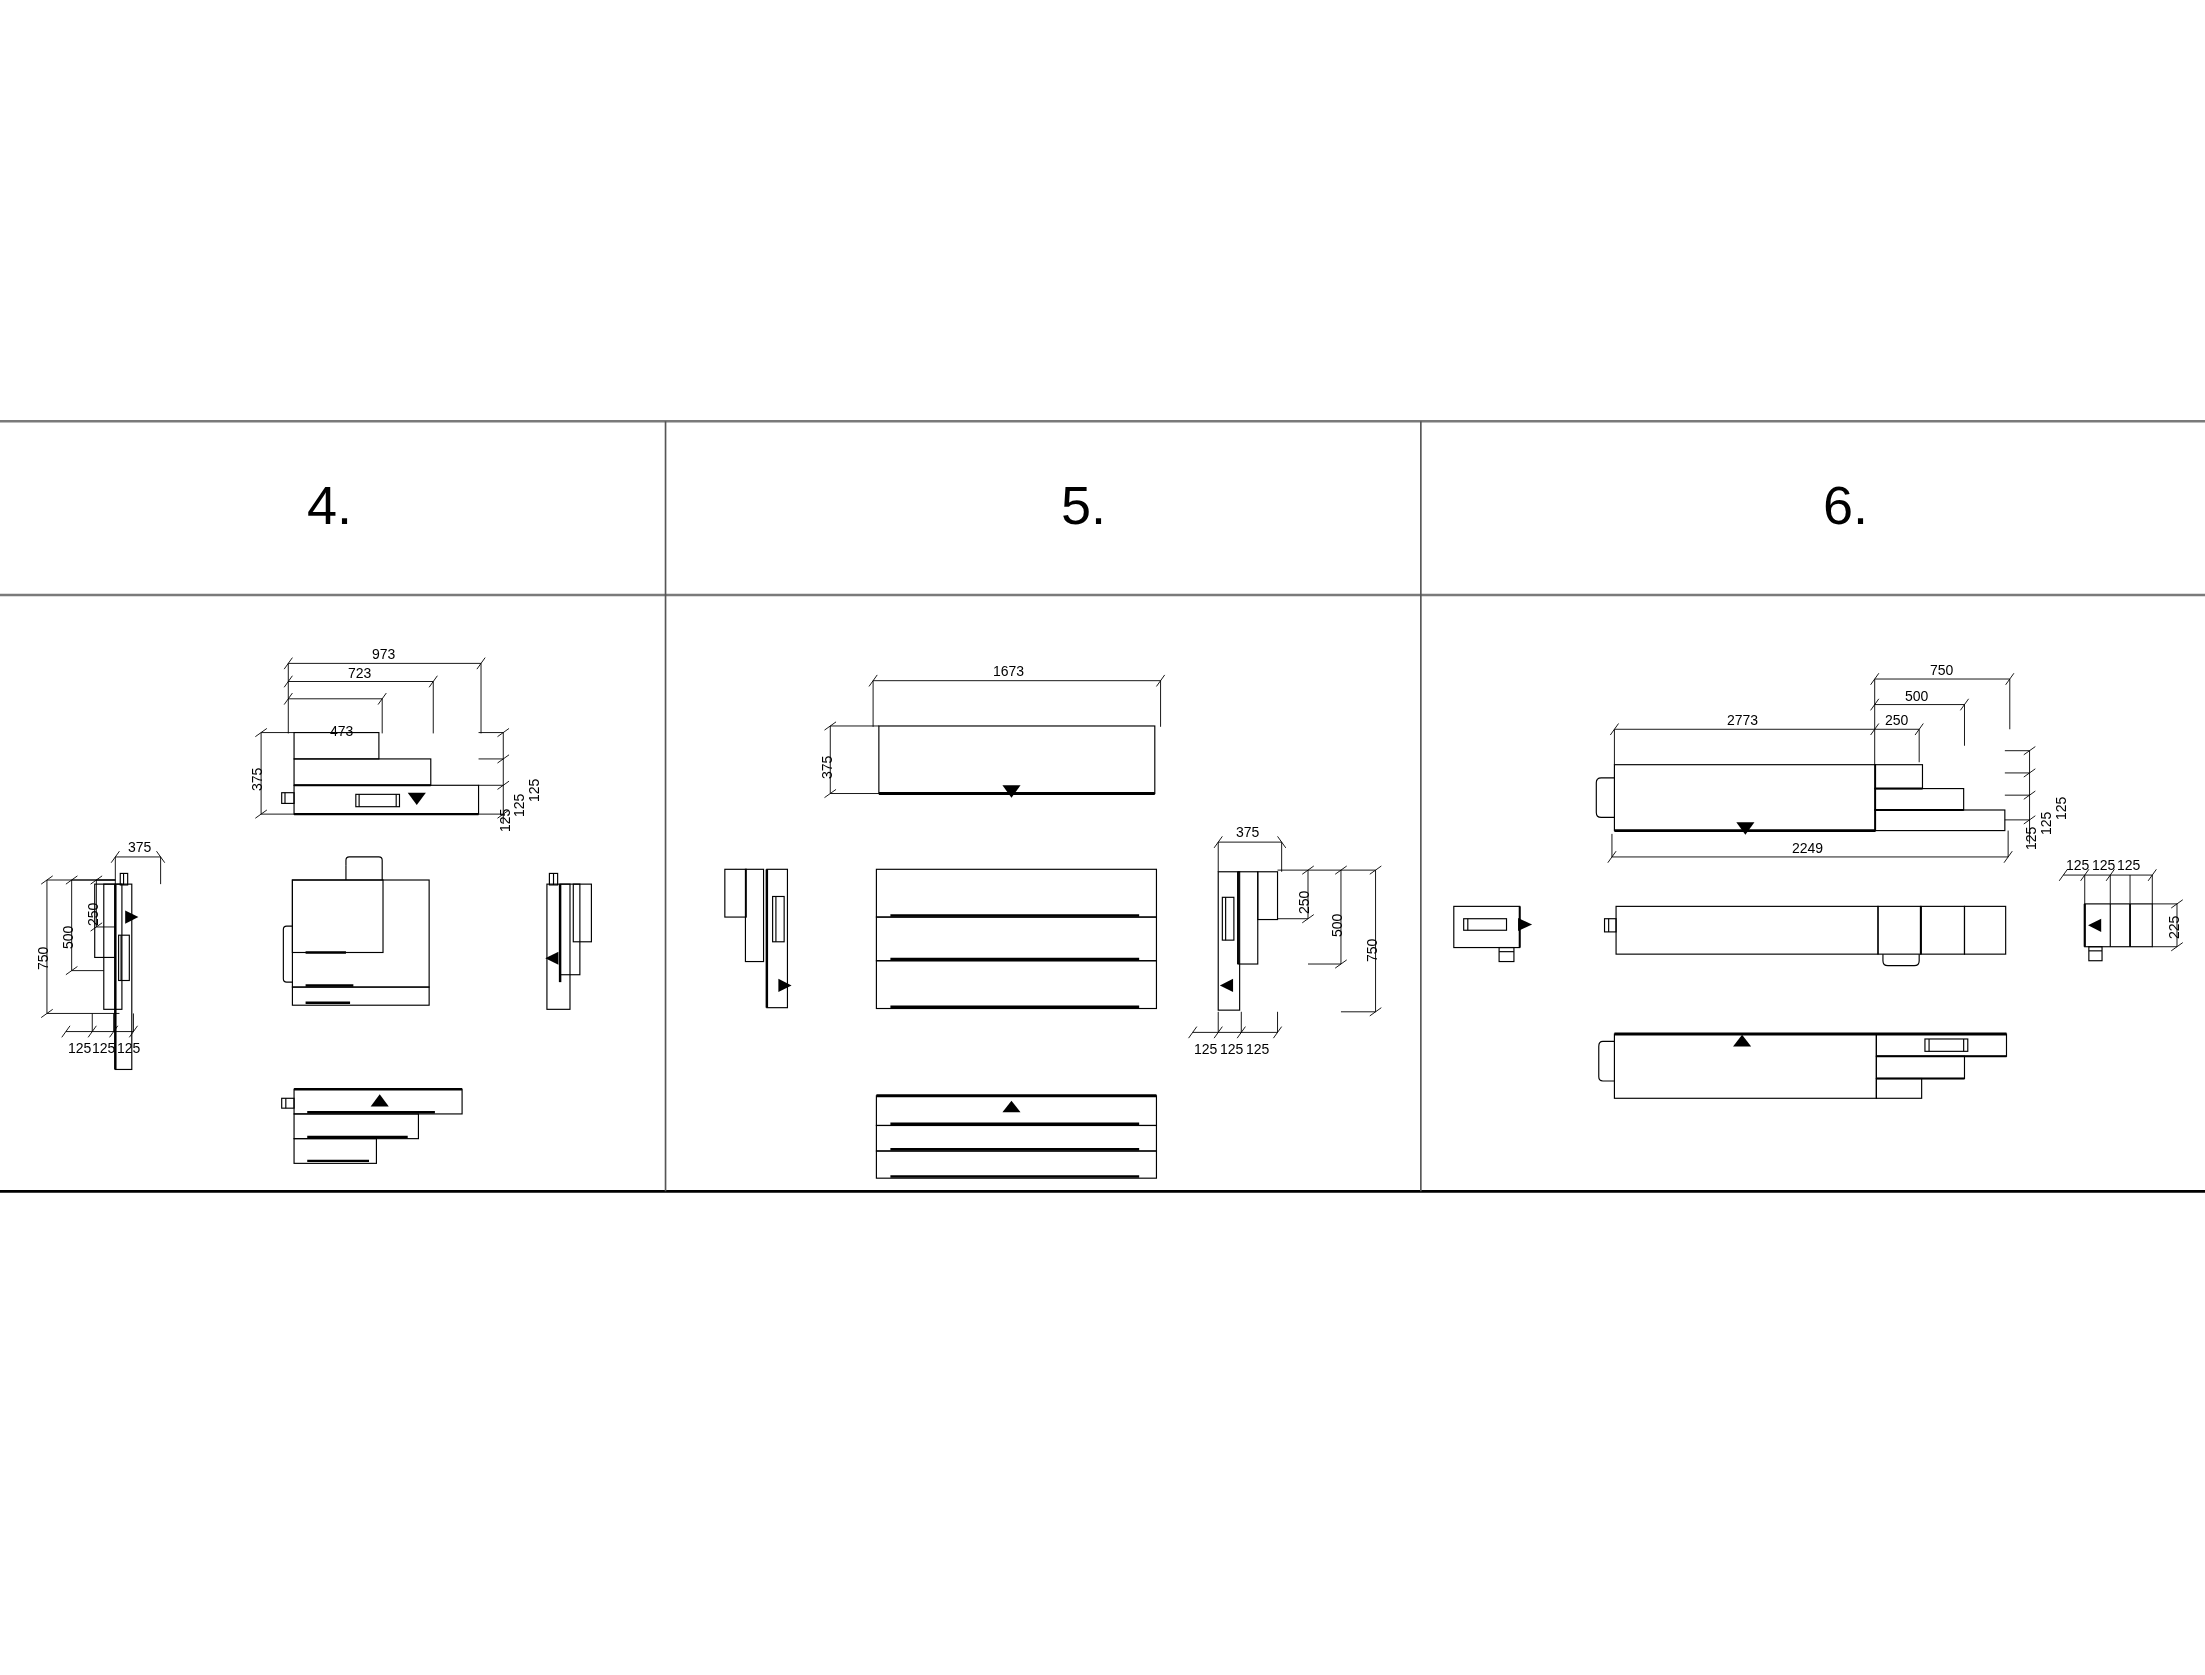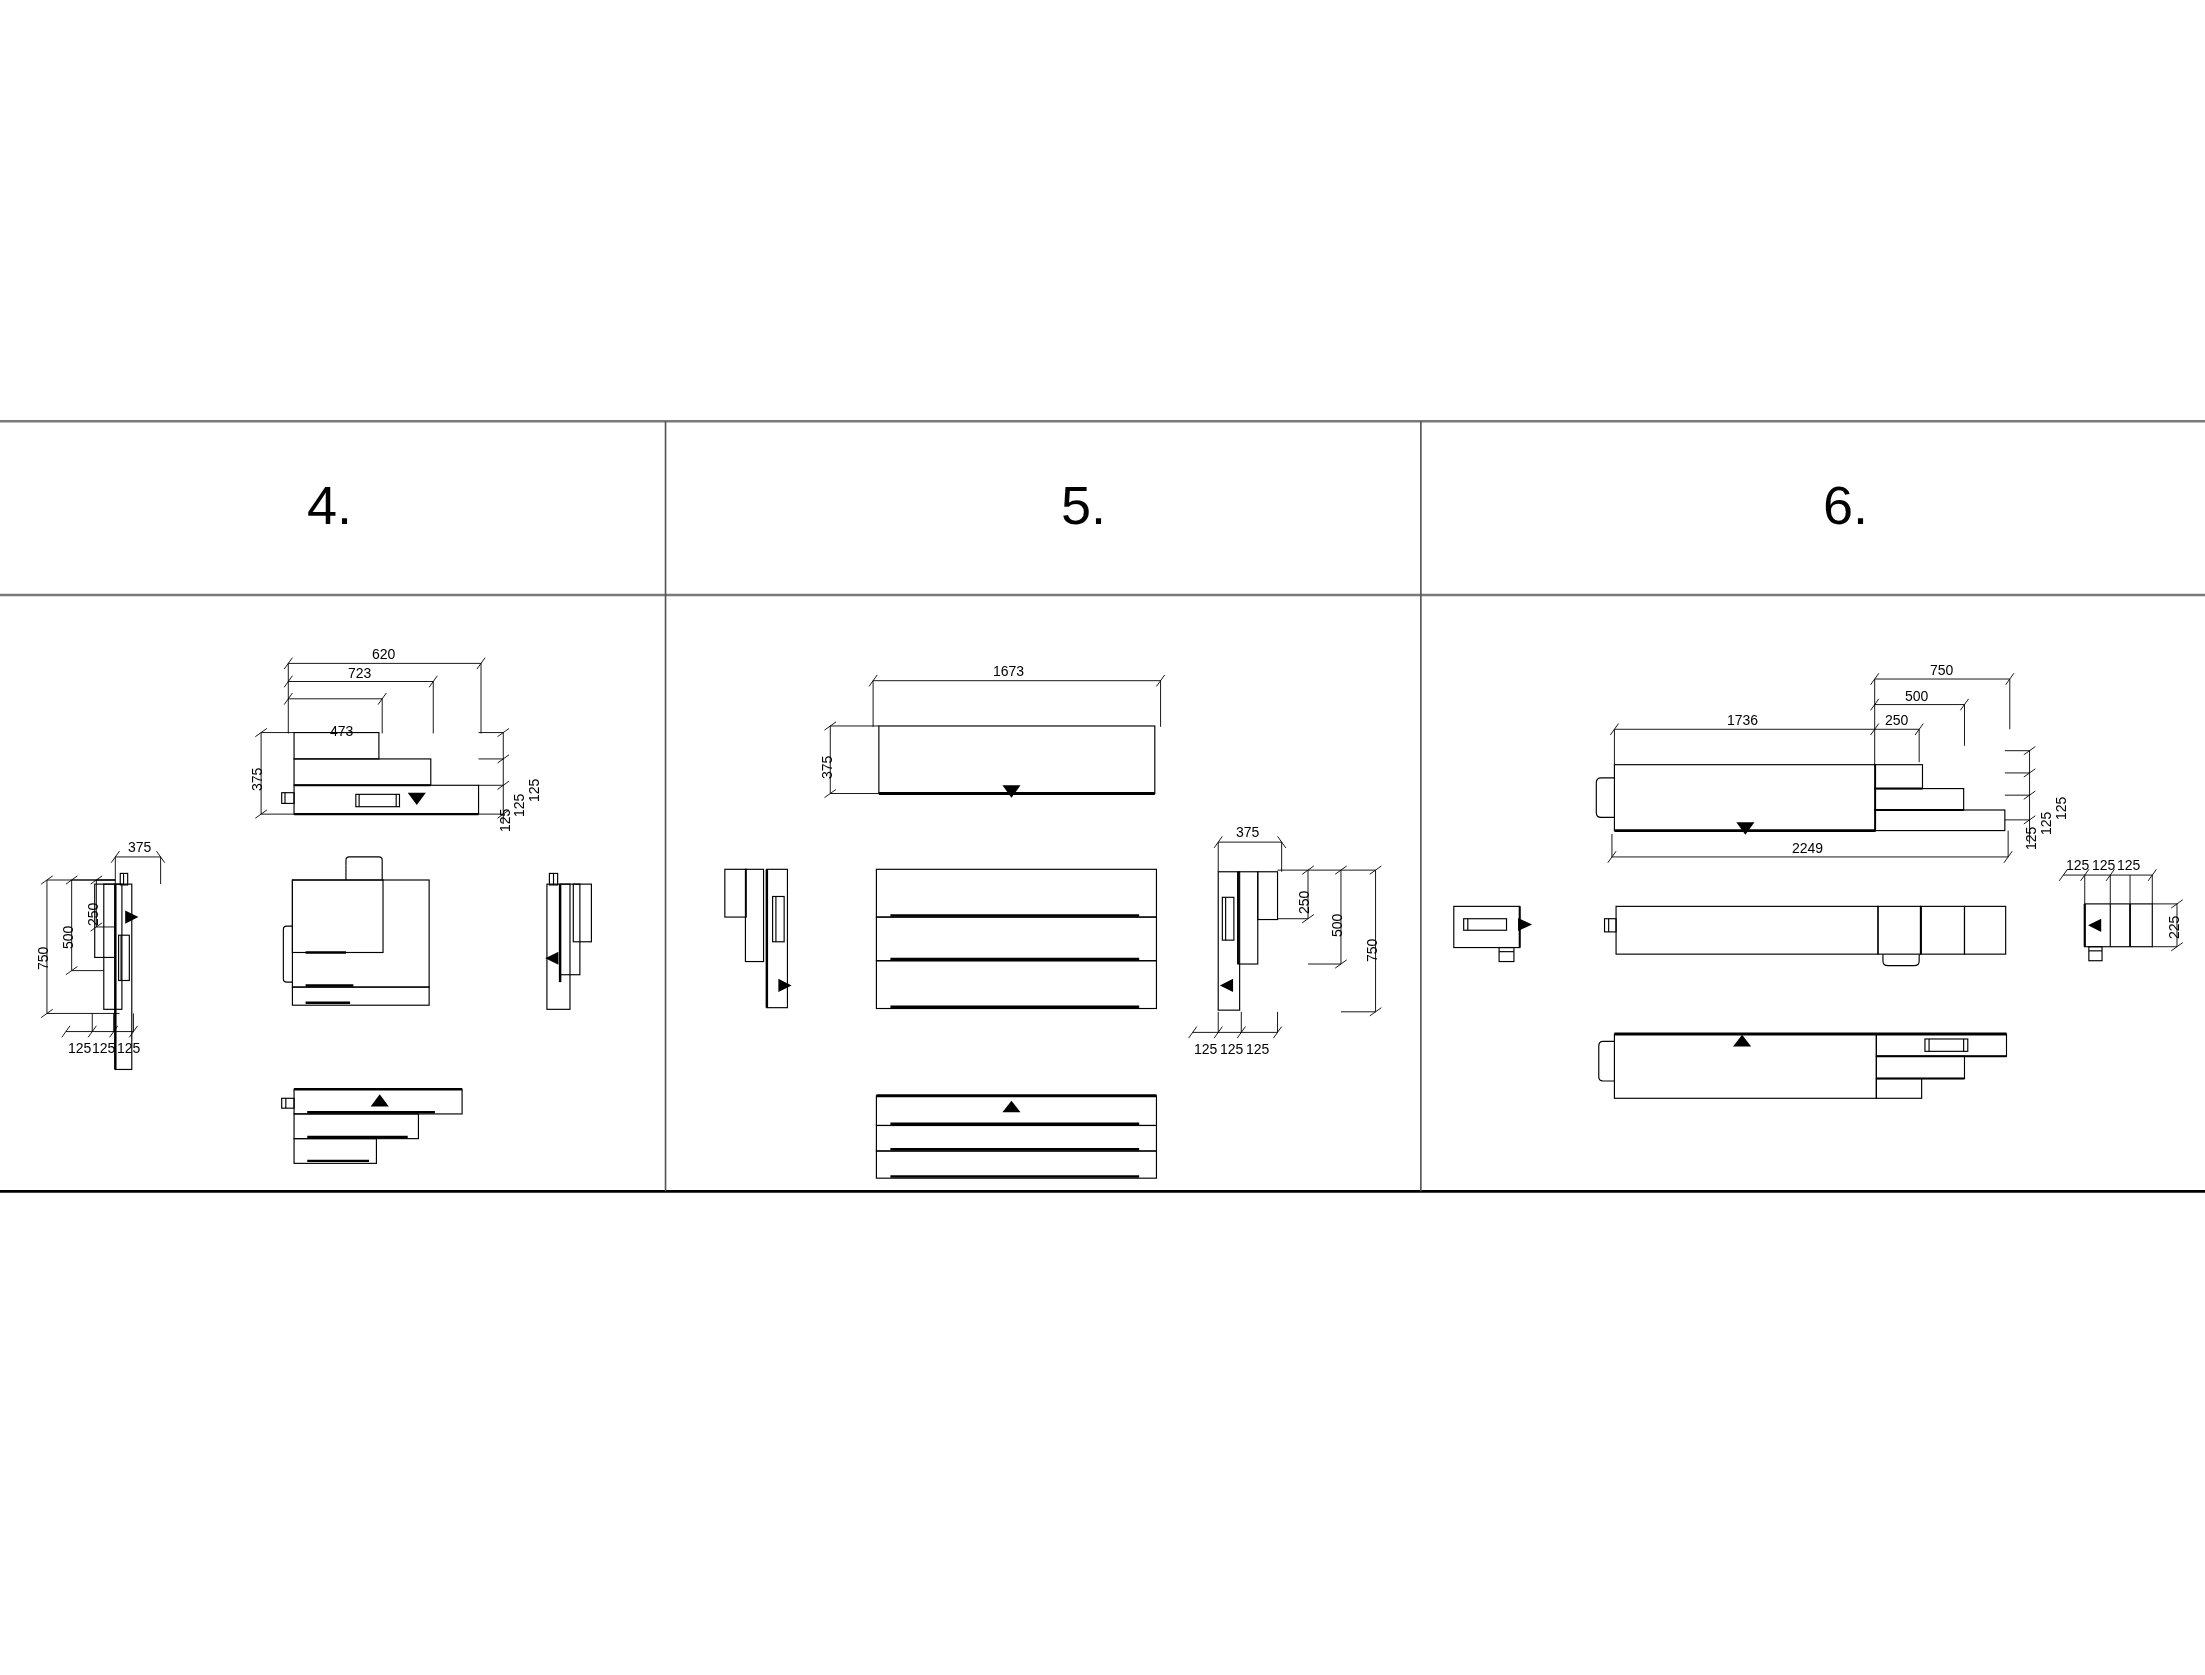--- a/index.html
+++ b/index.html
@@ -427,21 +427,21 @@
         <path d="M 1960 1264 L 1946 1264 Q 1941 1264 1941 1270 L 1941 1307 Q 1941 1312 1946 1312 L 1960 1312"></path>
       </g>
       <polygon points="2104,1270 2126,1270 2115,1256" fill="#000000" stroke="none"></polygon>
     </g>
   </svg>
 
   <div class="panel-title" style="left:272px; top:478px; width:115px;">4.</div>
   <div class="panel-title" style="left:1026px; top:478px; width:115px;">5.</div>
   <div class="panel-title" style="left:1788px; top:478px; width:115px;">6.</div>
 
-  <div class="dim-label" style="left:372px; top:647px;">620</div>
+  <div class="dim-label" style="left:372px; top:647px;">973</div>
   <div class="dim-label" style="left:348px; top:666px;">723</div>
   <div class="dim-label" style="left:330px; top:683px;margin-top:41px;">473</div>
   <div class="dim-label vert" style="left:250px; top:791px;">375</div>
   <div class="dim-label vert" style="left:498px; top:832px;">125</div>
   <div class="dim-label vert" style="left:512px; top:817px;">125</div>
   <div class="dim-label vert" style="left:527px; top:802px;">125</div>
 
   <div class="dim-label" style="left:128px; top:840px;">375</div>
   <div class="dim-label vert" style="left:36px; top:970px;">750</div>
   <div class="dim-label vert" style="left:61px; top:949px;">500</div>
@@ -456,21 +456,21 @@
   <div class="dim-label vert" style="left:1297px; top:914px;">250</div>
   <div class="dim-label vert" style="left:1330px; top:937px;">500</div>
   <div class="dim-label vert" style="left:1365px; top:962px;">750</div>
   <div class="dim-label" style="left:1194px; top:1042px;">125</div>
   <div class="dim-label" style="left:1220px; top:1042px;">125</div>
   <div class="dim-label" style="left:1246px; top:1042px;">125</div>
 
   <div class="dim-label" style="left:1930px; top:663px;">750</div>
   <div class="dim-label" style="left:1905px; top:689px;">500</div>
   <div class="dim-label" style="left:1885px; top:713px;">250</div>
-  <div class="dim-label" style="left:1727px; top:713px;">1736</div>
+  <div class="dim-label" style="left:1727px; top:713px;">2773</div>
   <div class="dim-label" style="left:1792px; top:841px;text-align:right;">2249</div>
   <div class="dim-label vert" style="left:2024px; top:850px;">125</div>
   <div class="dim-label vert" style="left:2039px; top:835px;">125</div>
   <div class="dim-label vert" style="left:2054px; top:820px;">125</div>
   <div class="dim-label" style="left:2066px; top:858px;">125</div>
   <div class="dim-label" style="left:2092px; top:858px;">125</div>
   <div class="dim-label" style="left:2117px; top:858px;">125</div>
   <div class="dim-label vert" style="left:2167px; top:939px;">225</div>
 
 </div>

